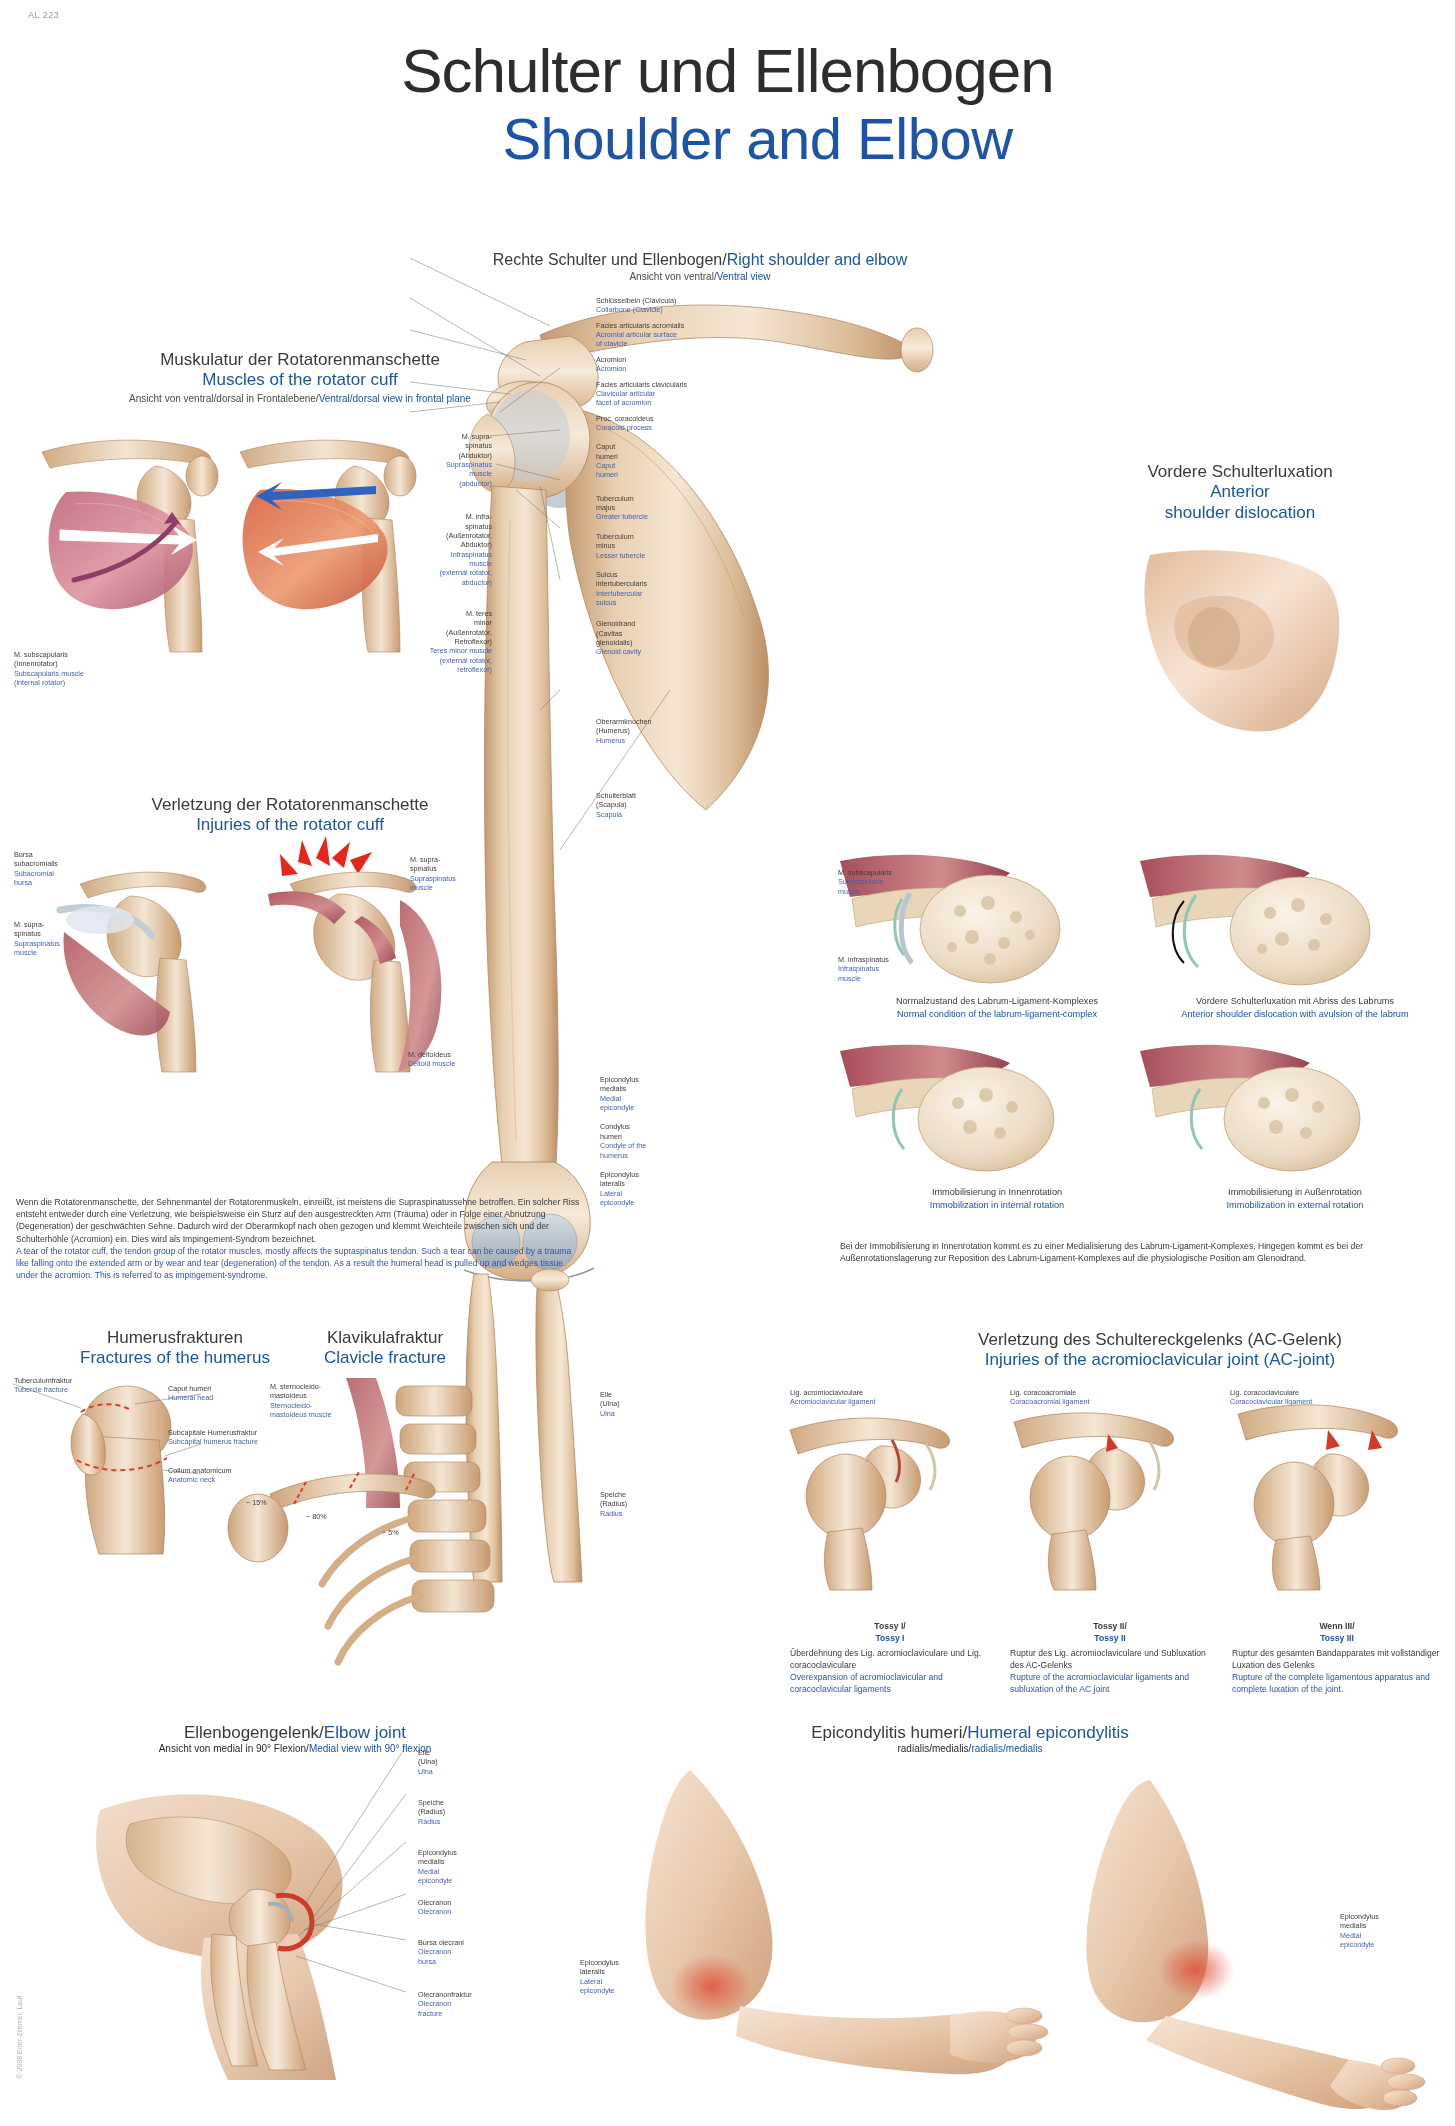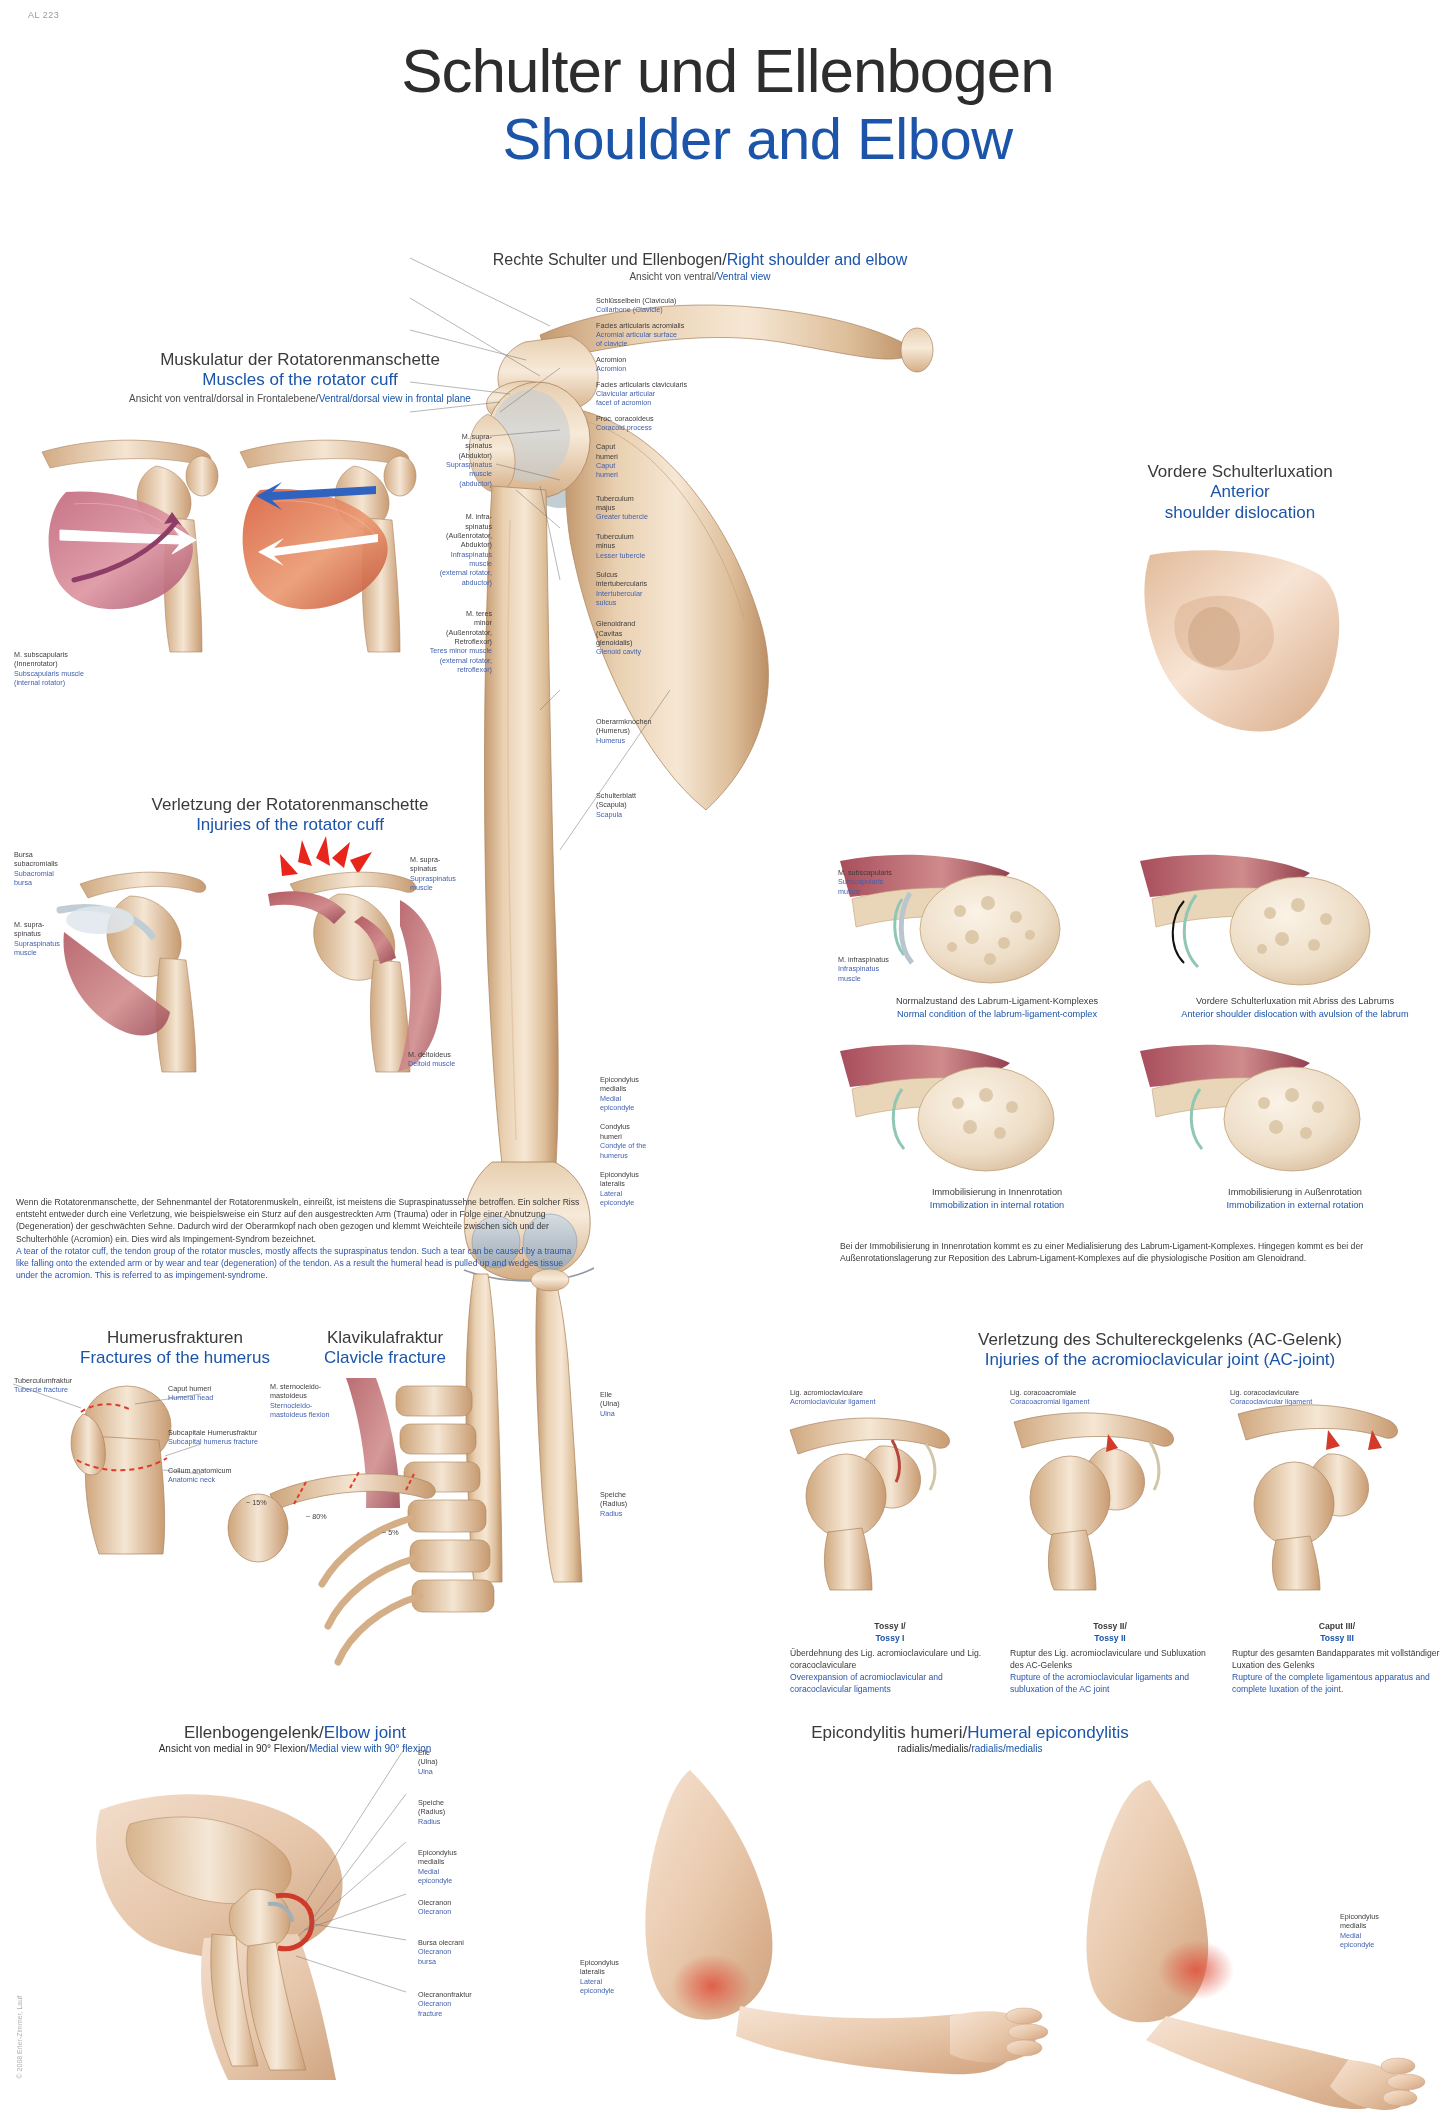--- a/index.html
+++ b/index.html
@@ -528,21 +528,21 @@
     <path d="M100,110 L110,92" stroke-dasharray="4 3"></path>
     <path d="M156,112 L164,96" stroke-dasharray="4 3"></path>
   </g>
 
   <ellipse cx="8" cy="150" rx="30" ry="34" fill="url(#bg6)" stroke="#ab8460" stroke-width=".7"></ellipse>
 </svg>
 
 <div class="abs" style="left:270px;top:1382px;width:90px;">
   <div class="lbl"><span>M. sternocleido-
 mastoideus</span><br><span class="en">Sternocleido-
-mastoideus flexion</span></div>
+mastoideus muscle</span></div>
 </div>
 <div class="abs lbl" style="left:246px;top:1498px;">~ 15%</div>
 <div class="abs lbl" style="left:306px;top:1512px;">~ 80%</div>
 <div class="abs lbl" style="left:382px;top:1528px;">~ 5%</div>
 
 <div class="abs sect-h" style="left:900px;top:1330px;width:520px;">
   <div class="l1">Verletzung des Schultereckgelenks (AC-Gelenk)</div>
   <div class="l2">Injuries of the acromioclavicular joint (AC-joint)</div>
 </div>
 
@@ -598,21 +598,21 @@
   <div class="hd"><span>Tossy I/</span><span class="en">Tossy I</span></div>
   <span>Überdehnung des Lig. acromioclaviculare und Lig. coracoclaviculare</span>
   <span class="en">Overexpansion of acromioclavicular and coracoclavicular ligaments</span>
 </div>
 <div class="abs tossy" style="left:1010px;top:1620px;width:200px;">
   <div class="hd"><span>Tossy II/</span><span class="en">Tossy II</span></div>
   <span>Ruptur des Lig. acromioclaviculare und Subluxation des AC-Gelenks</span>
   <span class="en">Rupture of the acromioclavicular ligaments and subluxation of the AC joint</span>
 </div>
 <div class="abs tossy" style="left:1232px;top:1620px;width:210px;">
-  <div class="hd"><span>Caput III/</span><span class="en">Tossy III</span></div>
+  <div class="hd"><span>Wenn III/</span><span class="en">Tossy III</span></div>
   <span>Ruptur des gesamten Bandapparates mit vollständiger Luxation des Gelenks</span>
   <span class="en">Rupture of the complete ligamentous apparatus and complete luxation of the joint.</span>
 </div>
 
 <div class="abs inline-h" style="left:110px;top:1722px;width:370px;">
   <div class="t"><span class="de">Ellenbogengelenk/</span><span class="en">Elbow joint</span></div>
   <div class="sub"><span>Ansicht von medial in 90° Flexion/</span><span class="en">Medial view with 90° flexion</span></div>
 </div>
 
 <svg class="abs" style="left:100px;top:1770px;" width="330" height="320">

